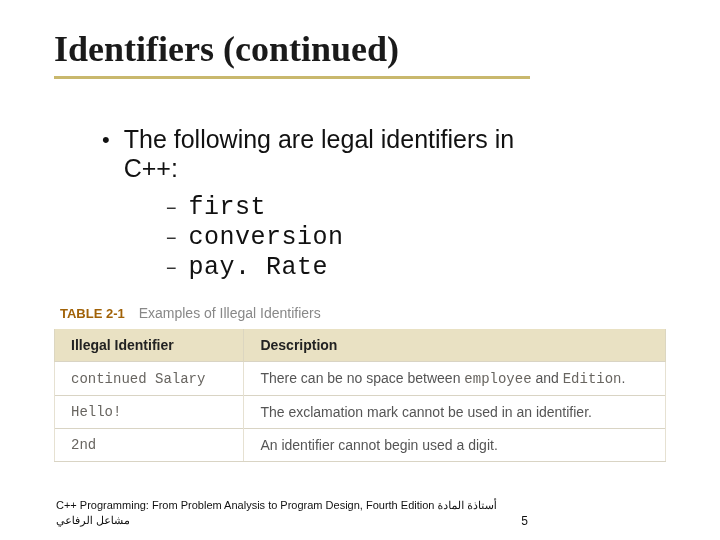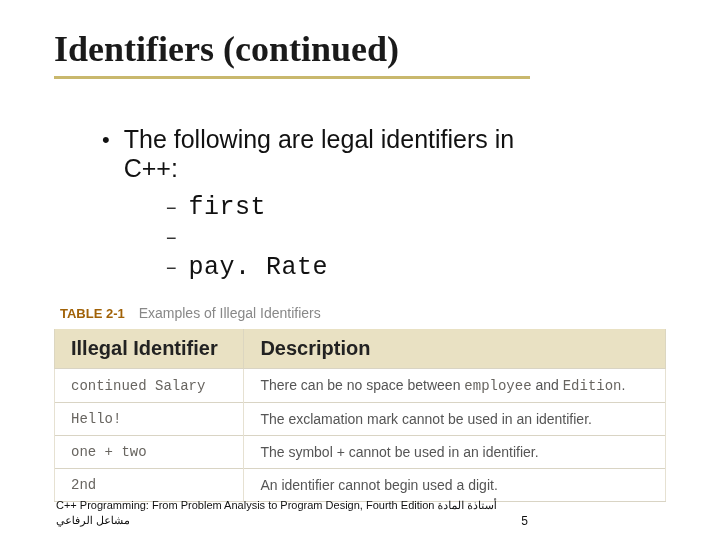--- a/index.html
+++ b/index.html
@@ -49,21 +49,21 @@
   }
   .table-caption .tc-bold { font-weight: bold; color: #a16207; margin-right: 10px; font-size: 13px; }
   table.illegals {
     border-collapse: collapse;
     width: 100%;
   }
   table.illegals th {
     background: #e9e1c3;
     text-align: left;
     font-weight: bold;
-    font-size: 20px;
+    font-size: 14px;
     padding: 8px 16px;
     color: #222;
     border-left: 1px solid #dcd6c0;
     border-right: 1px solid #dcd6c0;
   }
   table.illegals td {
     font-size: 14px;
     color: #555;
     padding: 8px 16px;
     border-top: 1px solid #d9d4c4;
@@ -100,20 +100,21 @@
     <span>The following are legal identifiers in C++:</span>
   </div>
 
   <div class="sublist">
     <div class="bullet-lvl2">
       <span class="dash">−</span>
       <span class="code">first</span>
     </div>
     <div class="bullet-lvl2">
       <span class="dash">−</span>
+      <span class="code">conversion</span>
     </div>
     <div class="bullet-lvl2">
       <span class="dash">−</span>
       <span class="code">pay. Rate</span>
     </div>
   </div>
 
   <div class="table-img">
     <div class="table-caption">
       <span class="tc-bold">TABLE 2-1</span>
@@ -131,24 +132,20 @@
           <td class="idcell">continued Salary</td>
           <td class="desc">
             <span>There can be no space between </span><span class="mono">employee</span><span> and </span><span class="mono">Edition</span><span>.</span>
           </td>
         </tr>
         <tr>
           <td class="idcell">Hello!</td>
           <td class="desc">The exclamation mark cannot be used in an identifier.</td>
         </tr>
         <tr>
-          <td class="idcell">one + two</td>
-          <td class="desc">The symbol + cannot be used in an identifier.</td>
-        </tr>
-        <tr>
           <td class="idcell">2nd</td>
           <td class="desc">An identifier cannot begin used a digit.</td>
         </tr>
       </tbody>
     </table>
   </div>
 
   <div class="footer">
     <div class="left">C++ Programming: From Problem Analysis to Program Design, Fourth Edition أستاذة المادة مشاعل الرفاعي</div>
     <div class="pagenum">5</div>

